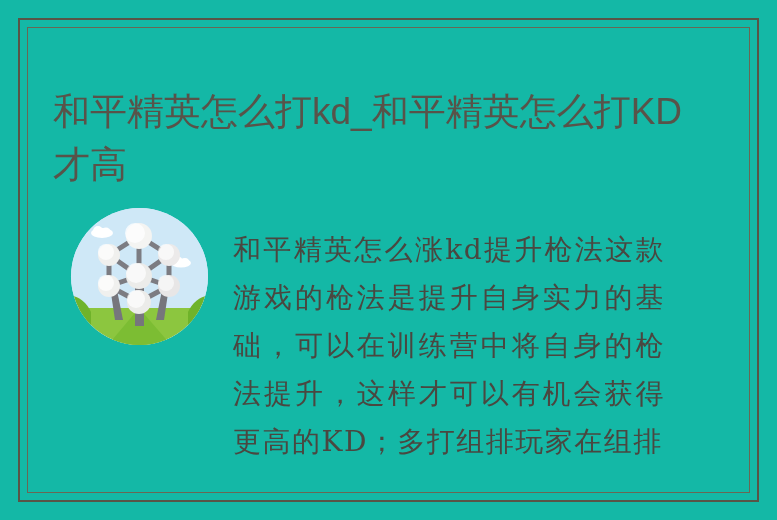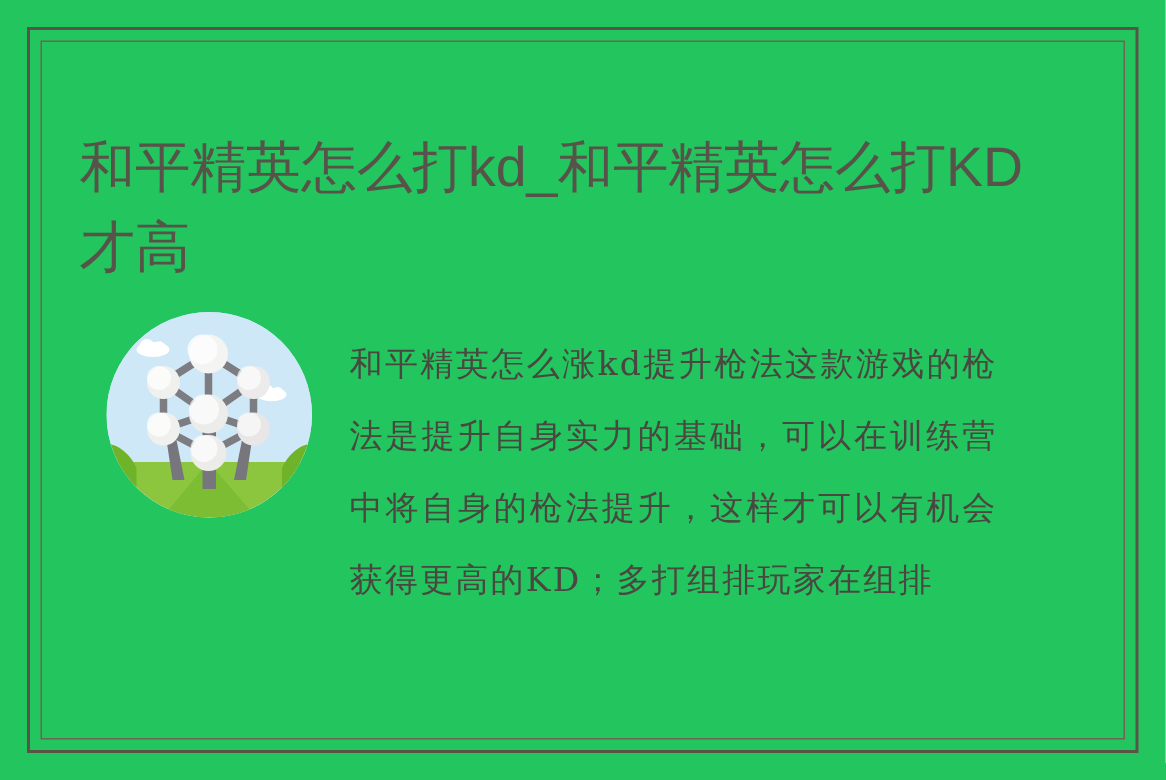--- a/index.html
+++ b/index.html
@@ -11,21 +11,21 @@
     height: 520px;
     background: #fdfcf4;
     font-family: "Liberation Sans", sans-serif;
     overflow: hidden;
   }
 
   .page {
     position: relative;
     width: 777px;
     height: 520px;
-    background: #22c55e;
+    background: #14b8a6;
     box-sizing: border-box;
   }
 
   
   .frame-outer {
     position: absolute;
     left: 18px;
     top: 18px;
     width: 741px;
     height: 484px;
@@ -90,21 +90,21 @@
     height: 137px;
   }
 
   
   .para {
     position: absolute;
     left: 205px;
     top: 0px;
     width: 432px;
     font-family: "DejaVu Serif", "Liberation Serif", serif;
-    font-size: 22px;
+    font-size: 28px;
     line-height: 48px;
     color: #4a4740;
     letter-spacing: 1.5px;
     text-align: justify;
     text-justify: inter-character;
     word-break: break-all;
     max-height: 245px;
     overflow: hidden;
   }
 </style>

